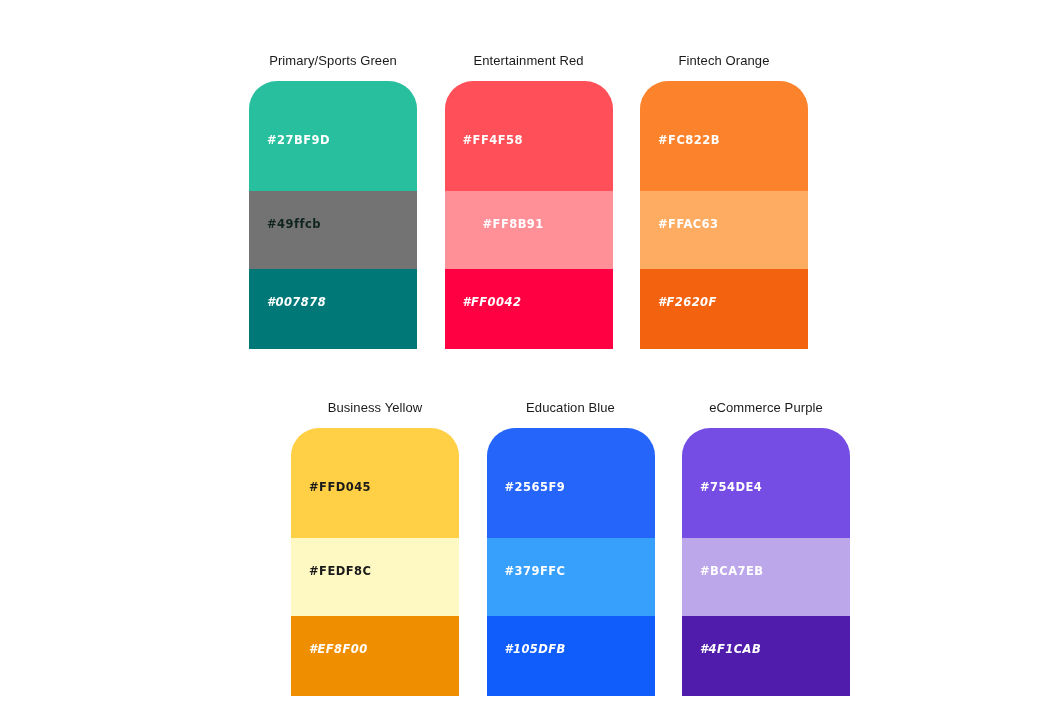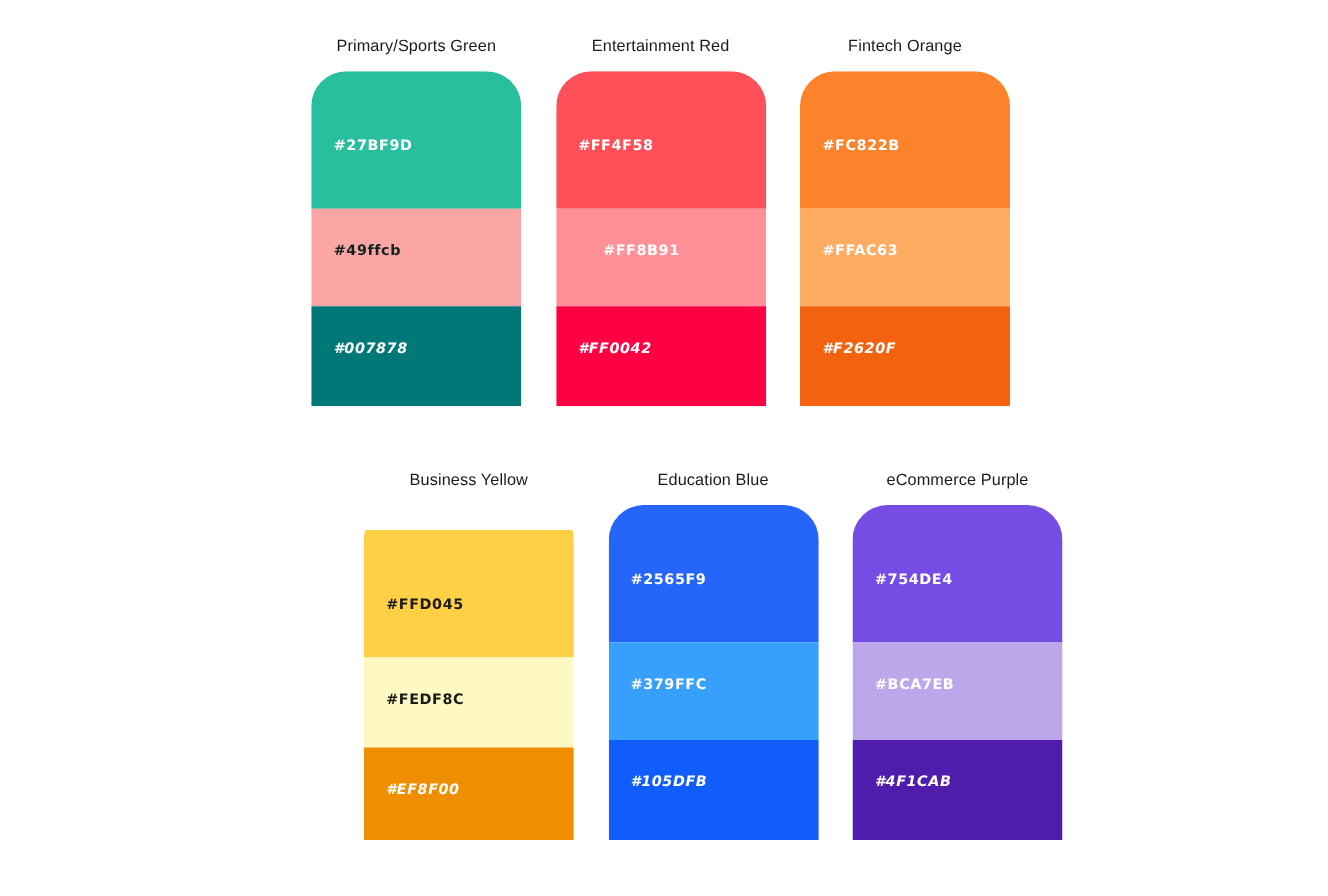--- a/index.html
+++ b/index.html
@@ -45,20 +45,21 @@
   .palette-title {
     font-size: 13px;
     line-height: 16px;
     color: #1a1a1a;
     text-align: center;
     font-weight: 400;
     letter-spacing: 0.1px;
     height: 16px;
     margin-bottom: 12px;
     white-space: nowrap;
+    margin-top: 24px;
   }
 
   .palette-card {
     width: 168px;
     height: 268px;
     border-radius: 28px 28px 0 0;
     overflow: hidden;
     display: flex;
     flex-direction: column;
   }
@@ -90,21 +91,21 @@
 <div id="palette-grid">
 
   <div class="palette-row" id="row-top">
 
     <div class="palette-card-wrap">
       <div class="palette-title">Primary/Sports Green</div>
       <div class="palette-card">
         <div class="swatch swatch-1" style="background-color: rgb(39, 191, 157);">
           <span class="swatch-label" style="color: rgb(255, 255, 255);">#27BF9D</span>
         </div>
-        <div class="swatch swatch-2" style="background-color: #fca5a5; text-align: center;">
+        <div class="swatch swatch-2" style="background-color: #737373; text-align: center;">
           <span class="swatch-label" style="color: rgb(16, 36, 31);">#49ffcb</span>
         </div>
         <div class="swatch swatch-3" style="background-color: rgb(0, 120, 120);">
           <span class="swatch-label" style="color: rgb(255, 255, 255);">#007878</span>
         </div>
       </div>
     </div>
 
     <div class="palette-card-wrap">
       <div class="palette-title">Entertainment Red</div>
@@ -136,21 +137,21 @@
       </div>
     </div>
 
   </div>
 
   <div class="palette-row" id="row-bottom">
 
     <div class="palette-card-wrap">
       <div class="palette-title">Business Yellow</div>
       <div class="palette-card">
-        <div class="swatch swatch-1" style="background-color: rgb(255, 208, 69); margin-top: 20px;">
+        <div class="swatch swatch-1" style="background-color: rgb(255, 208, 69);">
           <span class="swatch-label" style="color: rgb(26, 26, 26);">#FFD045</span>
         </div>
         <div class="swatch swatch-2" style="background-color: #fef9c3;">
           <span class="swatch-label" style="color: rgb(26, 26, 26);">#FEDF8C</span>
         </div>
         <div class="swatch swatch-3" style="background-color: rgb(239, 143, 0);">
           <span class="swatch-label" style="color: rgb(255, 255, 255);">#EF8F00</span>
         </div>
       </div>
     </div>

